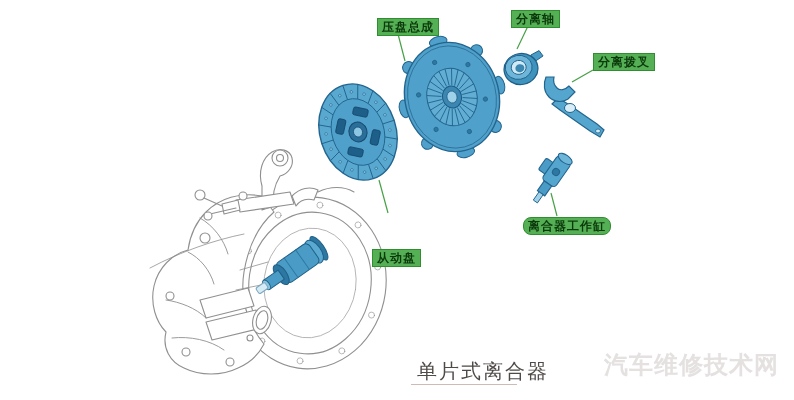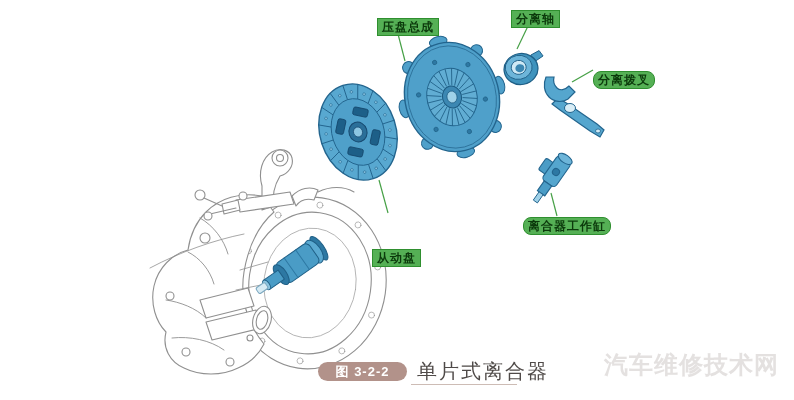--- a/index.html
+++ b/index.html
@@ -228,22 +228,21 @@
       <line x1="398" y1="34" x2="405" y2="61"></line>
       <line x1="528" y1="26" x2="517" y2="49"></line>
       <line x1="593" y1="70" x2="572" y2="82"></line>
       <line x1="388" y1="213" x2="379" y2="180"></line>
       <line x1="551" y1="193" x2="557" y2="216"></line>
     </g>
   </svg>
 
   <div class="part-label" style="left:377px;top:18px;">压盘总成</div>
   <div class="part-label" style="left:511px;top:10px;text-align:center;">分离轴</div>
-  <div class="part-label" style="left:593px;top:71px;border-radius:8px;">分离拨叉</div>
+  <div class="part-label" style="left:593px;top:53px;">分离拨叉</div>
   <div class="part-label" style="left:372px;top:213px;margin-top:36px;">从动盘</div>
   <div class="part-label" style="left:523px;top:217px;border-radius:8px;">离合器工作缸</div>
 
-  <div class="caption-pill">图 3-2-2</div>
   <div class="caption-title">单片式离合器</div>
   <div class="caption-underline"></div>
 
   <div class="wm-name">汽车维修技术网</div>
 </div>
 
 </body></html>

